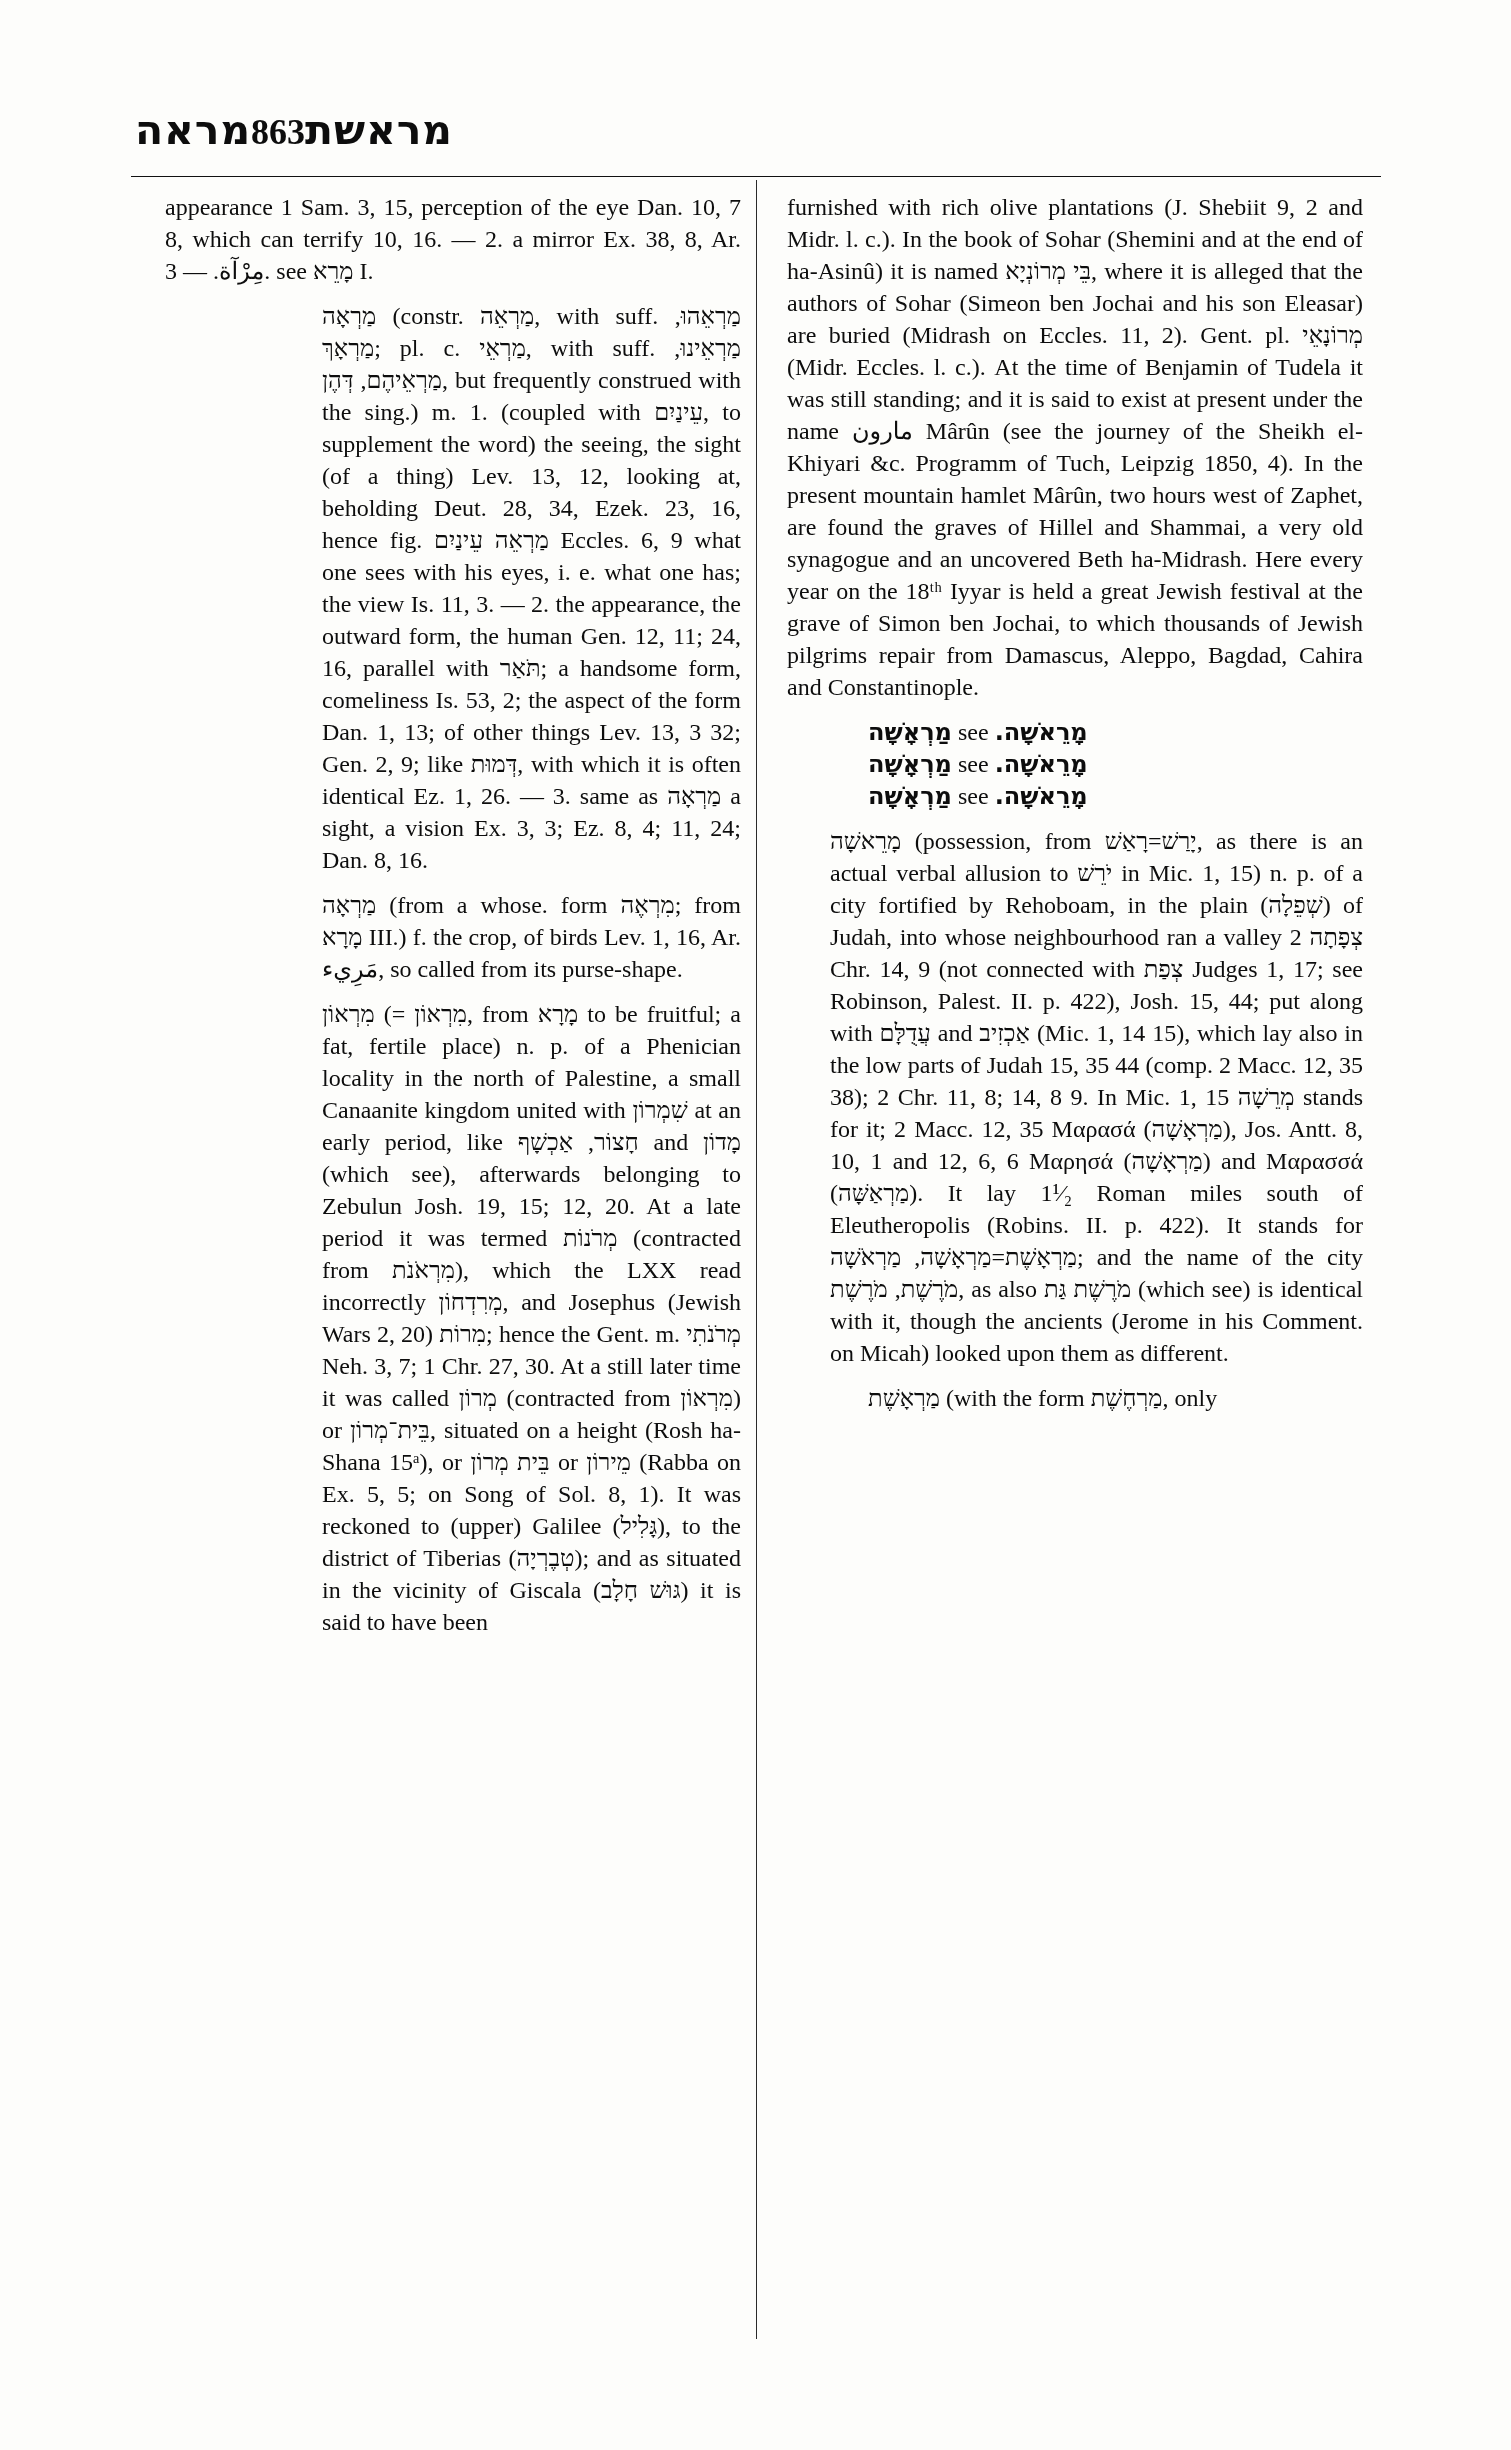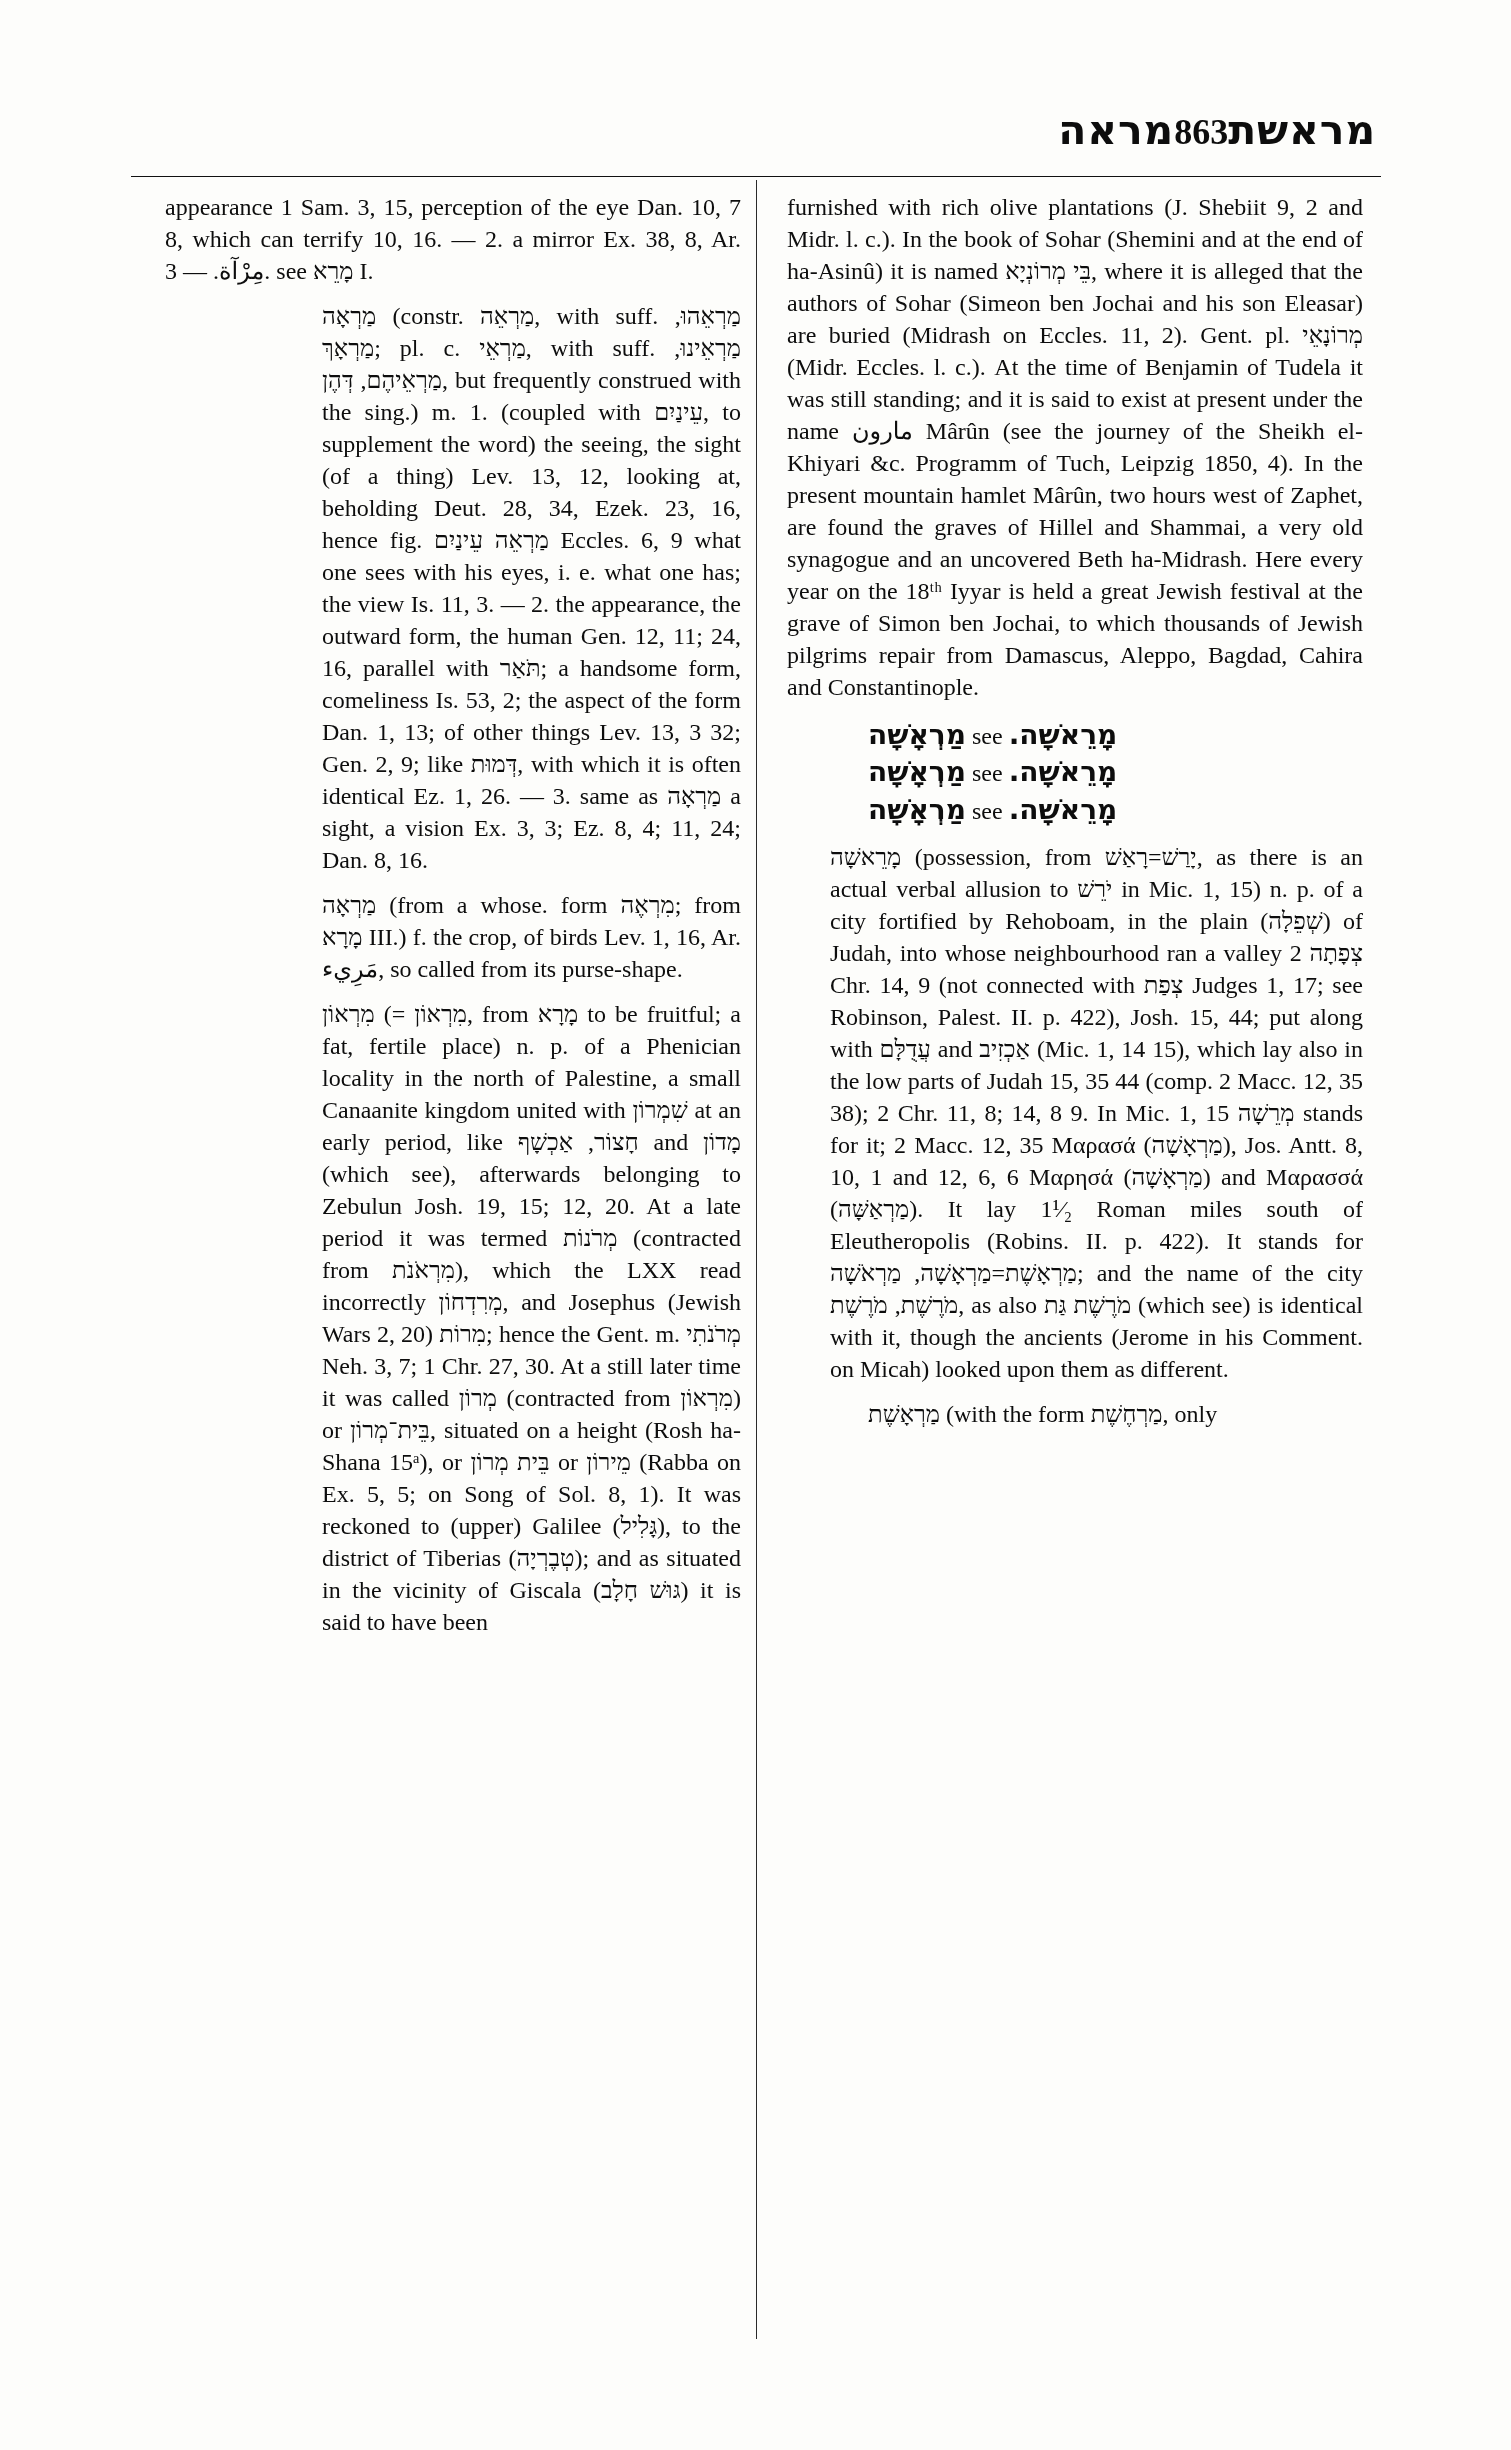--- a/index.html
+++ b/index.html
@@ -17,21 +17,21 @@
     overflow: hidden;
   }
   .header {
     position: absolute;
     top: 106px;
     left: 135px;
     width: 1241px;
     height: 63px;
     display: flex;
     align-items: baseline;
-    justify-content: flex-end;
+    justify-content: flex-start;
   }
   .hdr-heb {
     font-size: 41px;
     font-family: "DejaVu Sans", sans-serif;
     font-weight: 700;
     letter-spacing: 0.9px;
   }
   .hdr-page {
     font-size: 36px;
     font-weight: 700;
@@ -64,21 +64,21 @@
   }
   .col-left { left: 137px; margin-left: 28px; }
   .col-right { left: 787px; }
 
   .para { margin: 0 0 0 0; }
   .para + .para { margin-top: 0px; }
 
   .heb {
     font-family: "DejaVu Sans", sans-serif;
     font-weight: 700;
-    font-size: 28px;
+    font-size: 24px;
     direction: rtl;
     unicode-bidi: embed;
   }
   .blockgap { height: 12.6px; }
   .lead-indent { padding-left: 157px; }
   .lead-indent-sm { padding-left: 81px; }
   .lead-indent-xs { padding-left: 43px; }
   .seeline { display: block; }
 </style>
 </head>

